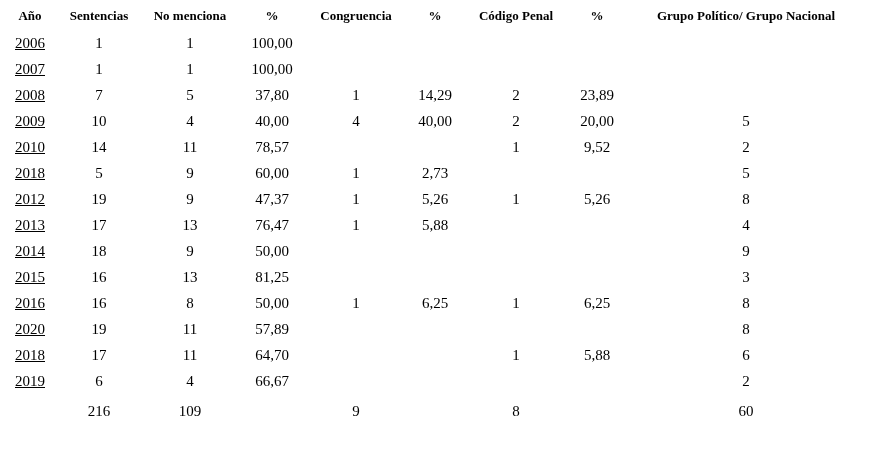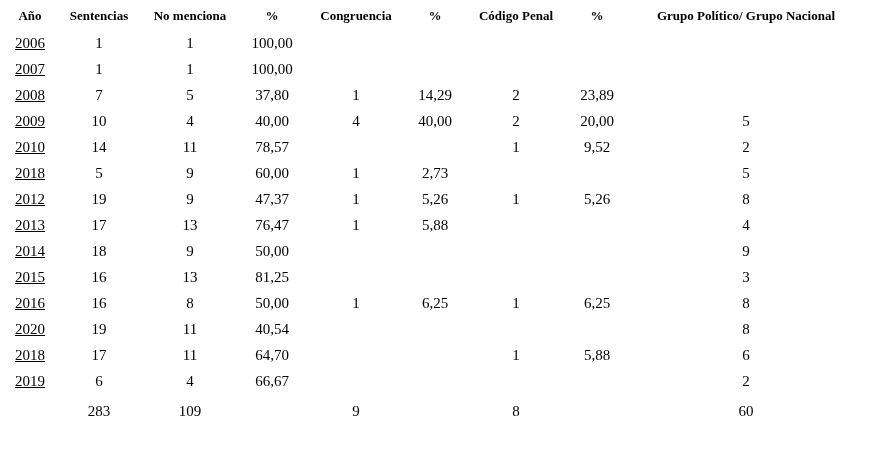--- a/index.html
+++ b/index.html
@@ -230,21 +230,21 @@
         <td>6,25</td>
         <td>1</td>
         <td>6,25</td>
         <td>8</td>
         <td>50,00</td>
       </tr>
       <tr>
         <td class="d-anio">2020</td>
         <td>19</td>
         <td>11</td>
-        <td>40,54</td>
+        <td>57,89</td>
         <td></td>
         <td></td>
         <td></td>
         <td></td>
         <td>8</td>
         <td>42,10</td>
       </tr>
       <tr>
         <td class="d-anio">2018</td>
         <td>17</td>
@@ -264,21 +264,21 @@
         <td>66,67</td>
         <td></td>
         <td></td>
         <td></td>
         <td></td>
         <td>2</td>
         <td>33,33</td>
       </tr>
       <tr class="totals-row">
         <td class="d-anio"></td>
-        <td>283</td>
+        <td>216</td>
         <td>109</td>
         <td></td>
         <td>9</td>
         <td></td>
         <td>8</td>
         <td></td>
         <td>60</td>
         <td></td>
       </tr>
     </tbody>

